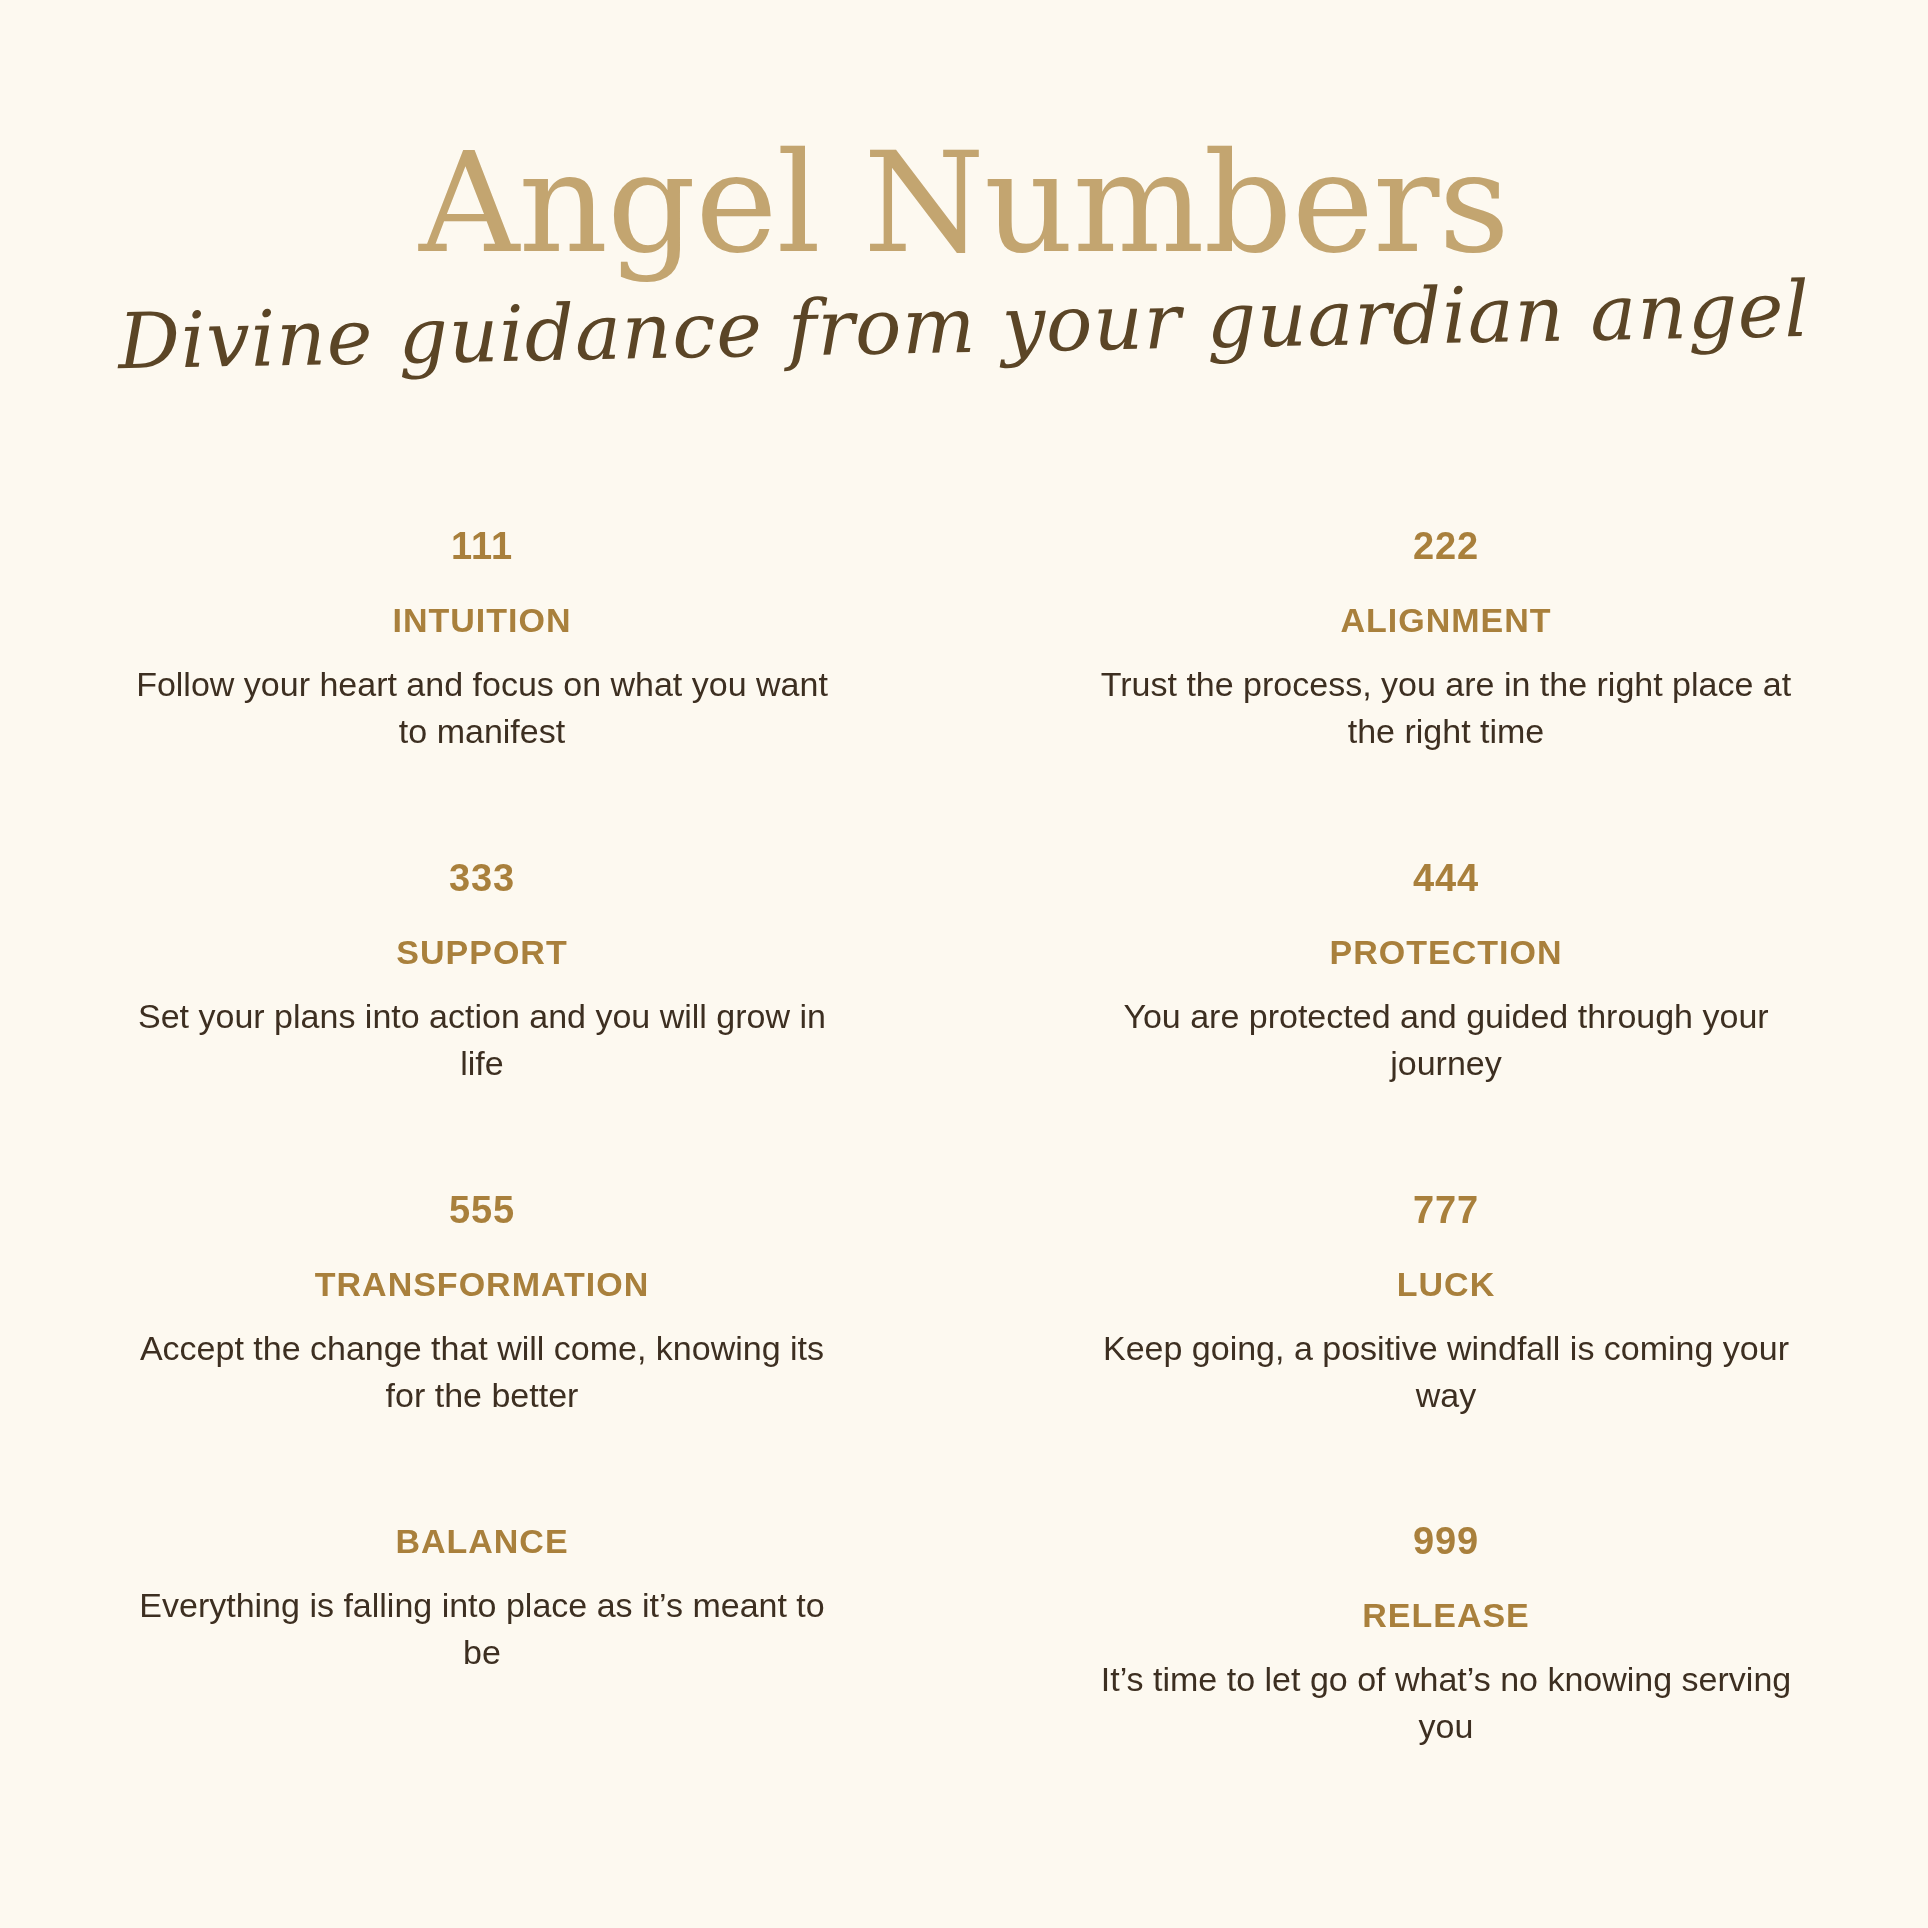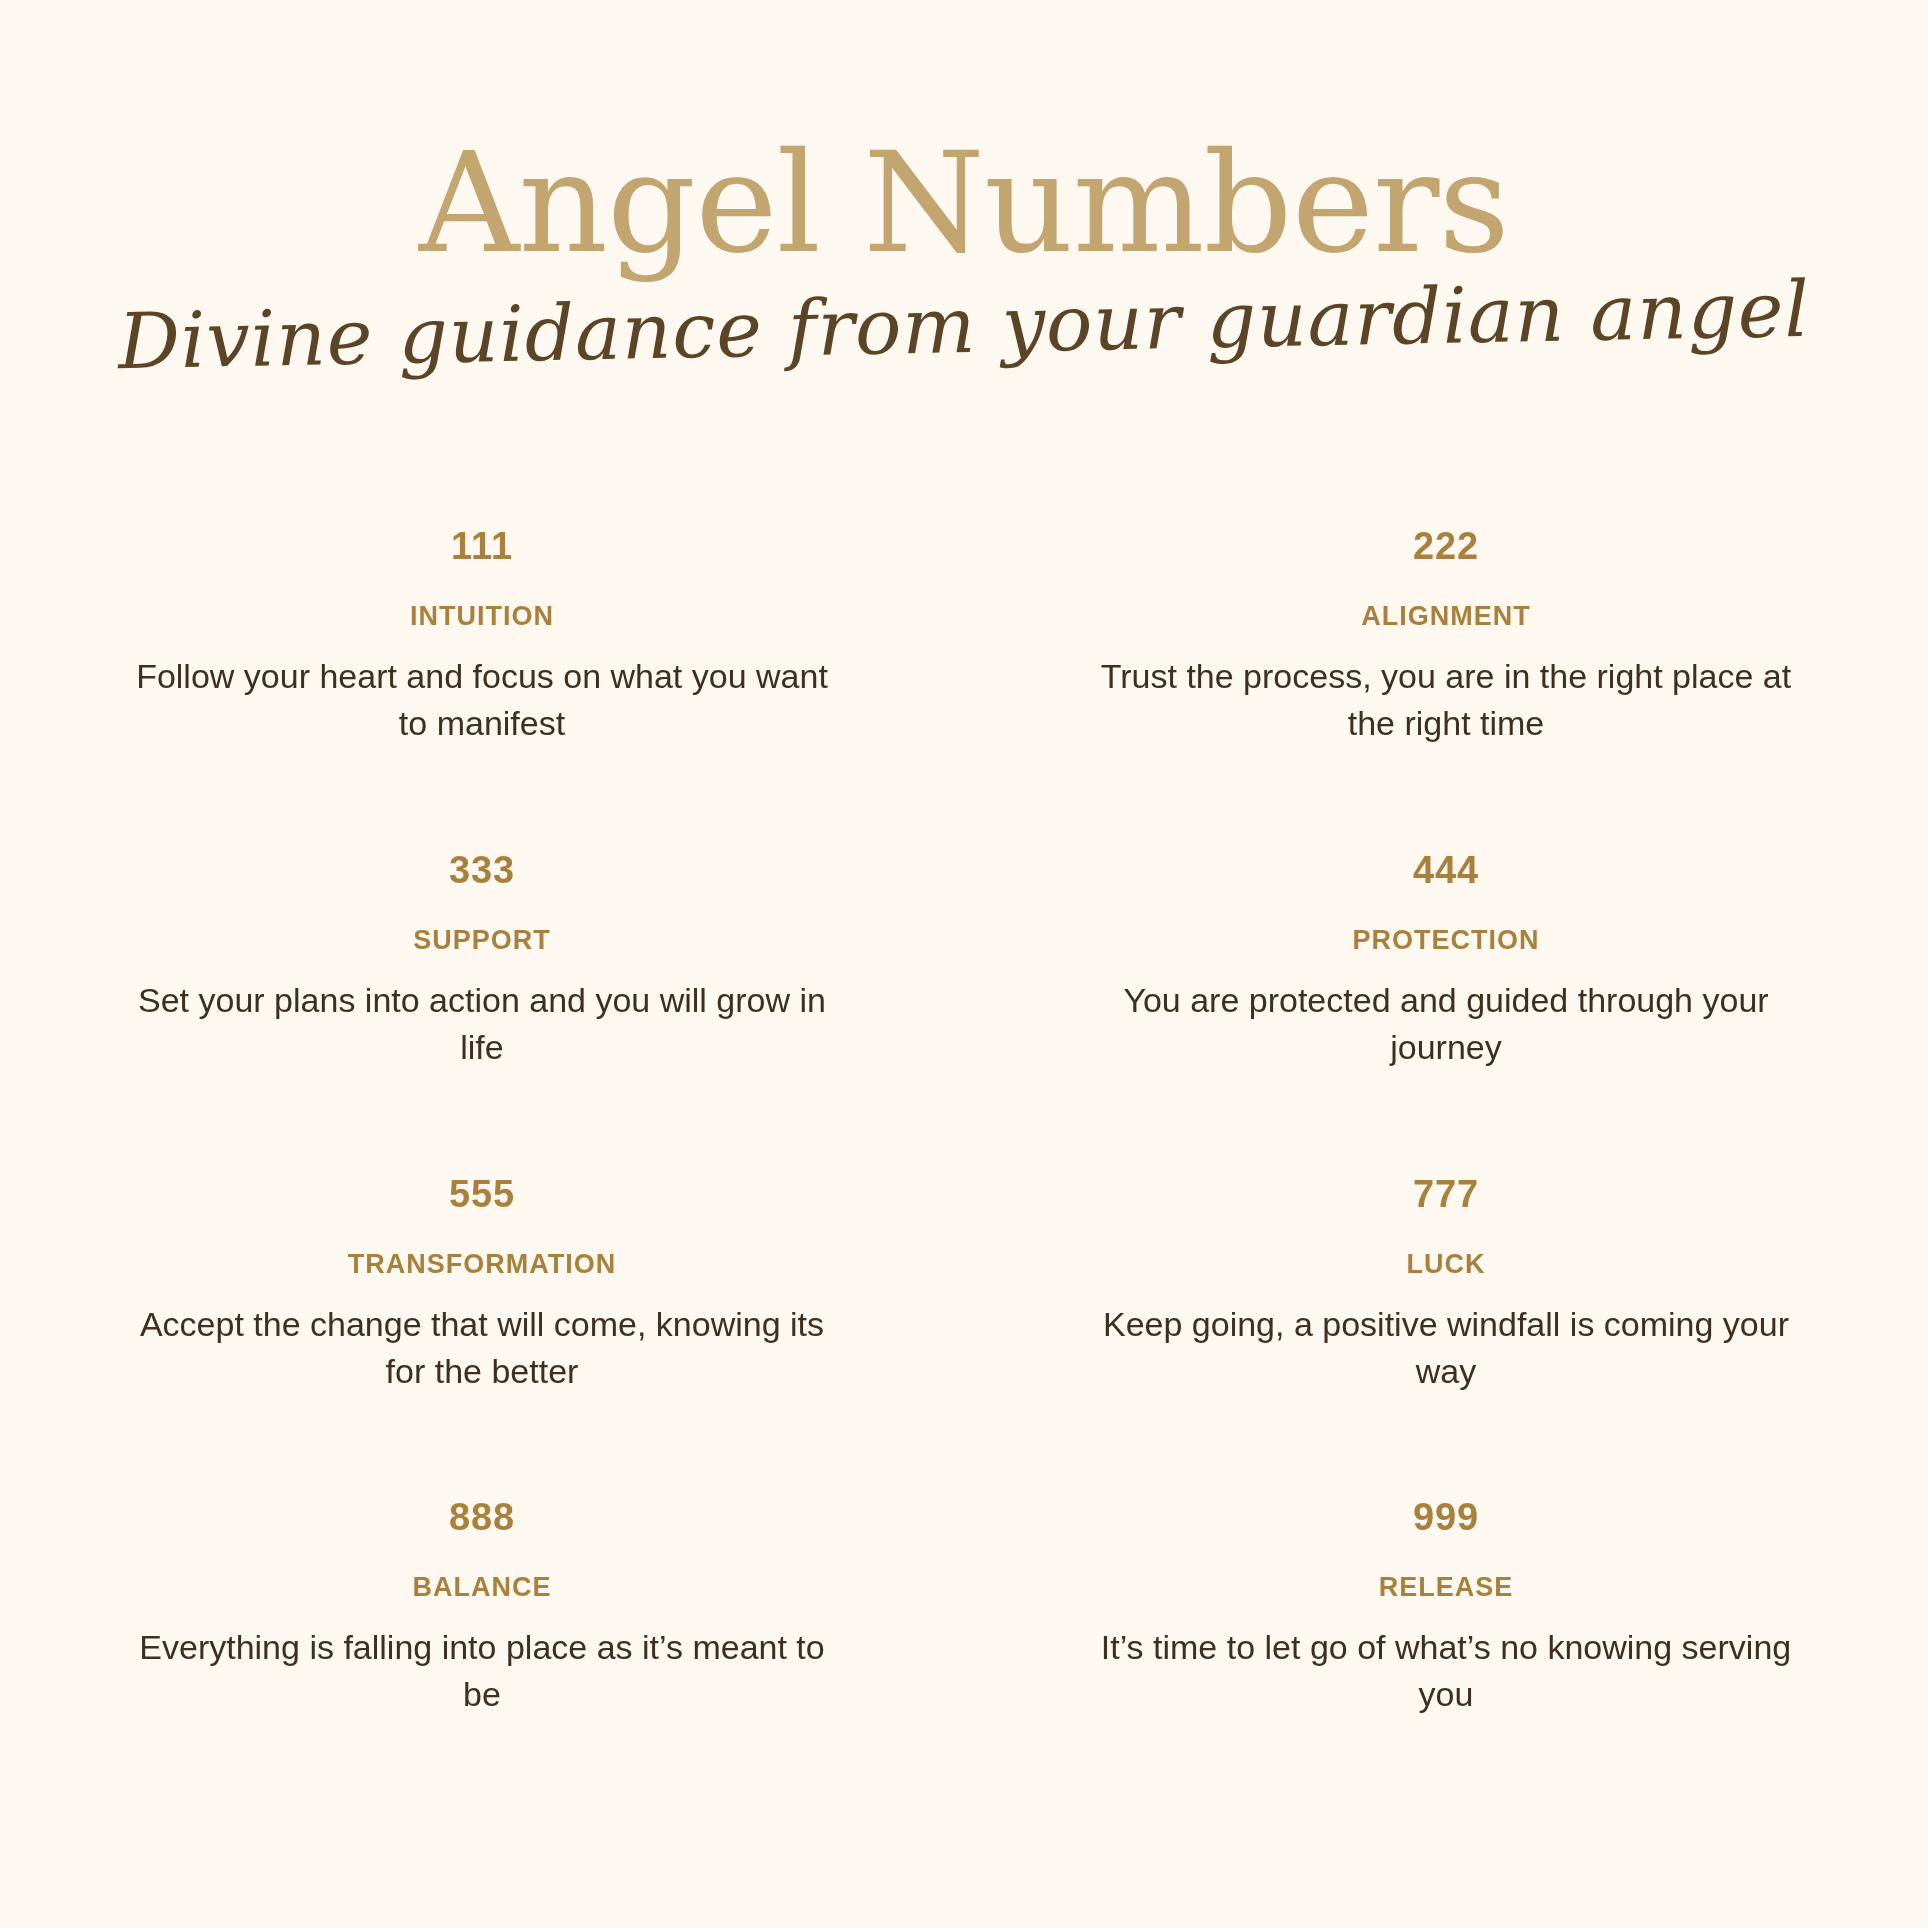--- a/index.html
+++ b/index.html
@@ -74,21 +74,21 @@
     font-size: 38px;
     color: #a9803c;
     letter-spacing: 0.9px;
     line-height: 1.0;
     margin: 0 0 36px 0;
   }
 
   .cell .keyword {
     font-family: "Liberation Sans", sans-serif;
     font-weight: bold;
-    font-size: 27px;
+    font-size: 34px;
     letter-spacing: 1px;
     color: #a9803c;
     margin: 0 0 21px 0;
   }
 
   .cell .desc {
     font-family: "Liberation Sans", sans-serif;
     font-size: 34px;
     line-height: 1.38;
     color: #3d2f21;
@@ -138,21 +138,20 @@
       <div class="desc">Accept the change that will come, knowing its for the better</div>
     </div>
 
     <div class="cell">
       <div class="number">777</div>
       <div class="keyword">LUCK</div>
       <div class="desc">Keep going, a positive windfall is coming your way</div>
     </div>
 
     <div class="cell">
-      <div class="number">888</div>
       <div class="keyword">BALANCE</div>
       <div class="desc">Everything is falling into place as it’s meant to be</div>
     </div>
 
     <div class="cell">
       <div class="number">999</div>
       <div class="keyword">RELEASE</div>
       <div class="desc">It’s time to let go of what’s no knowing serving you</div>
     </div>
 

